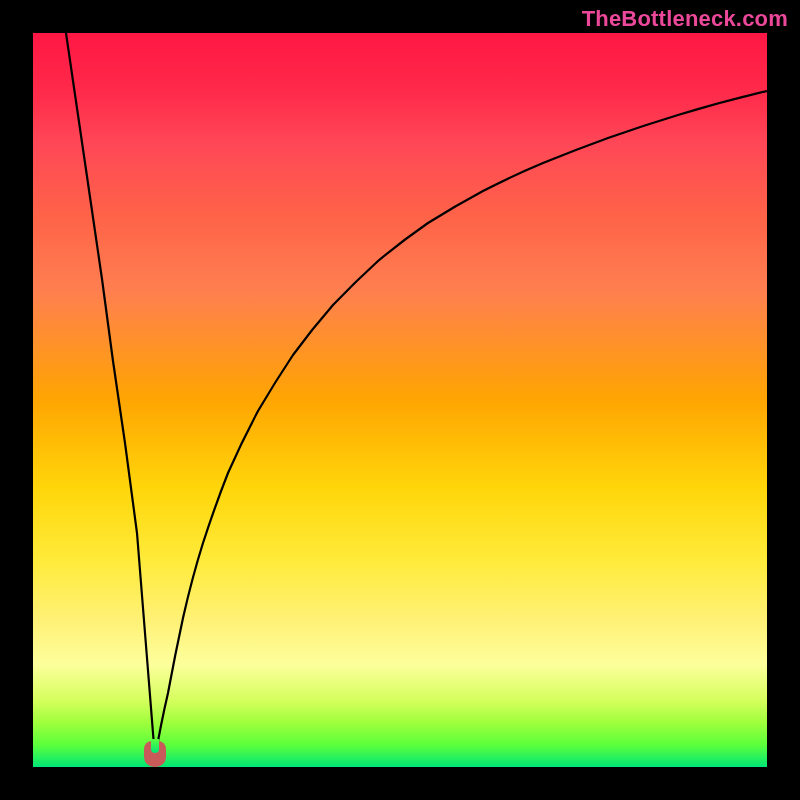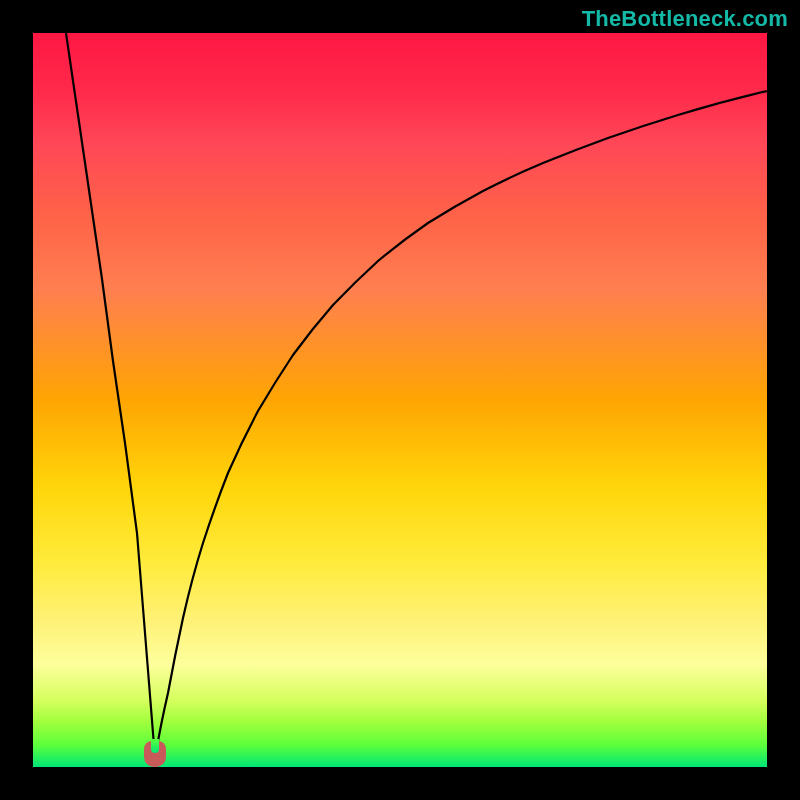--- a/index.html
+++ b/index.html
@@ -4,21 +4,21 @@
   <style>
     * { margin: 0; padding: 0; box-sizing: border-box; }
     body { width: 800px; height: 800px; overflow: hidden; background: #000; position: relative; }
     .watermark {
       position: absolute;
       top: 6px;
       right: 12px;
       font-family: Arial, sans-serif;
       font-size: 22px;
       font-weight: 600;
-      color: #14b8a6;
+      color: #ec4899;
       z-index: 10;
       letter-spacing: 0.2px;
     }
     .plot-area {
       position: absolute;
       top: 33px;
       left: 33px;
       width: 734px;
       height: 734px;
       overflow: hidden;

